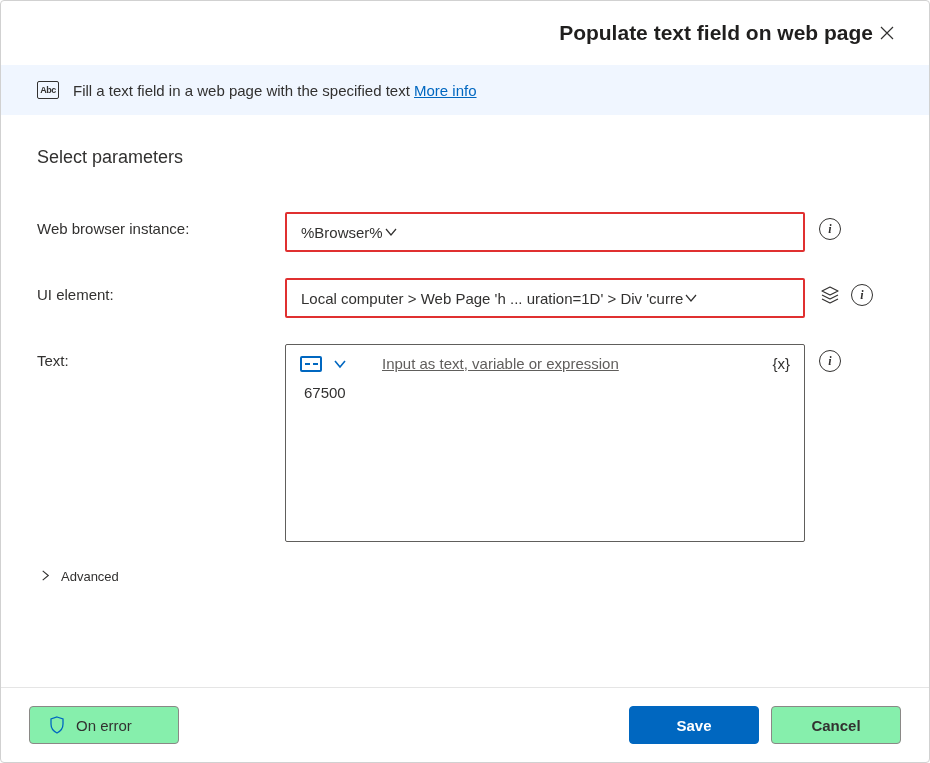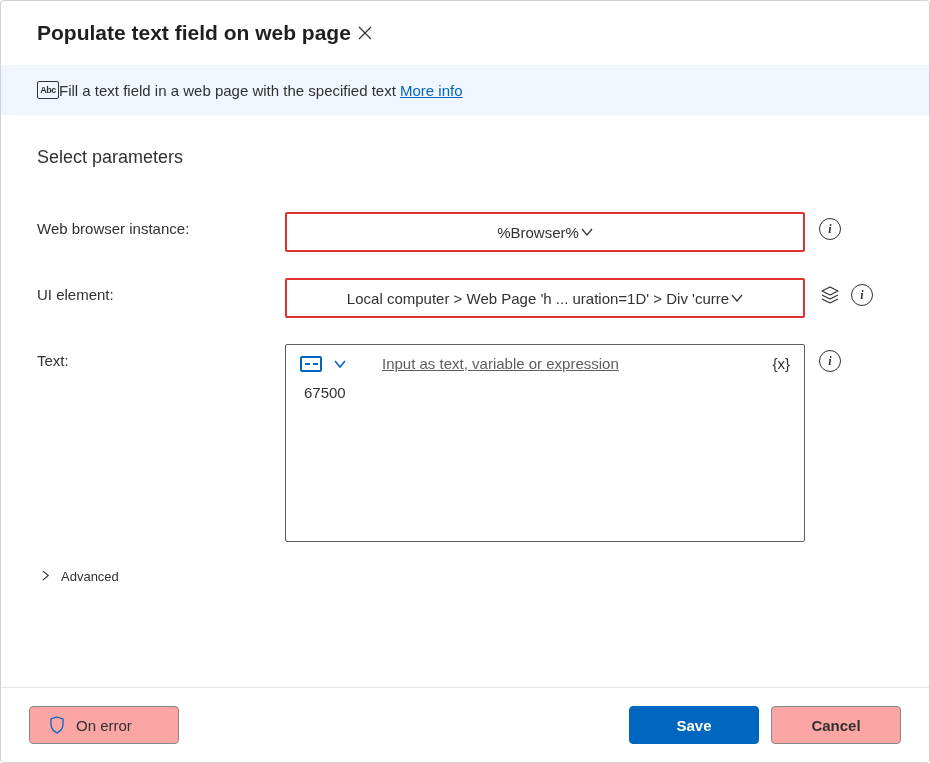--- a/index.html
+++ b/index.html
@@ -13,40 +13,41 @@
     height: 763px;
     border: 1px solid #d1d1d1;
     border-radius: 4px;
     display: flex;
     flex-direction: column;
   }
   
   .header {
     display: flex;
     align-items: center;
-    justify-content: flex-start;
+    justify-content: flex-end;
     padding: 18px 28px 18px 36px;
   }
   .header h1 {
     font-size: 21px;
     font-weight: 600;
     margin: 0;
     color: #201f1e;
   }
   .close-btn {
     width: 28px; height: 28px;
     display: flex; align-items: center; justify-content: center;
     cursor: pointer;
     color: #323130;
   }
   
   .banner {
     background: #f0f6ff;
     display: flex;
     align-items: center;
+    gap: 14px;
     padding: 16px 36px;
     font-size: 15px;
     color: #323130;
   }
   .banner .abc-icon {
     width: 22px; height: 18px;
     border: 1.5px solid #323130;
     border-radius: 2px;
     display: flex; align-items: center; justify-content: center;
     font-size: 9px;
@@ -110,21 +111,21 @@
     cursor: pointer;
     color: #323130;
   }
   
   .dropdown {
     height: 40px;
     border: 2.5px solid #e03030;
     border-radius: 2px;
     display: flex;
     align-items: center;
-    justify-content: center;
+    justify-content: flex-start;
     padding: 0 12px 0 14px;
     font-size: 15px;
     color: #323130;
     cursor: pointer;
     background: #fff;
   }
   .chevron {
     width: 16px; height: 16px;
     display: flex; align-items: center; justify-content: center;
     color: #323130;
@@ -219,21 +220,21 @@
     font-size: 15px;
     font-weight: 600;
     display: flex;
     align-items: center;
     justify-content: center;
     gap: 10px;
     cursor: pointer;
     min-width: 130px;
   }
   .btn-secondary {
-    background: #fca5a5;
+    background: #86efac;
     border: 1px solid #8a8886;
     color: #323130;
   }
   .btn-primary {
     background: #0067c0;
     border: 1px solid #0067c0;
     color: #fff;
   }
   .on-error-btn {
     min-width: 150px;

